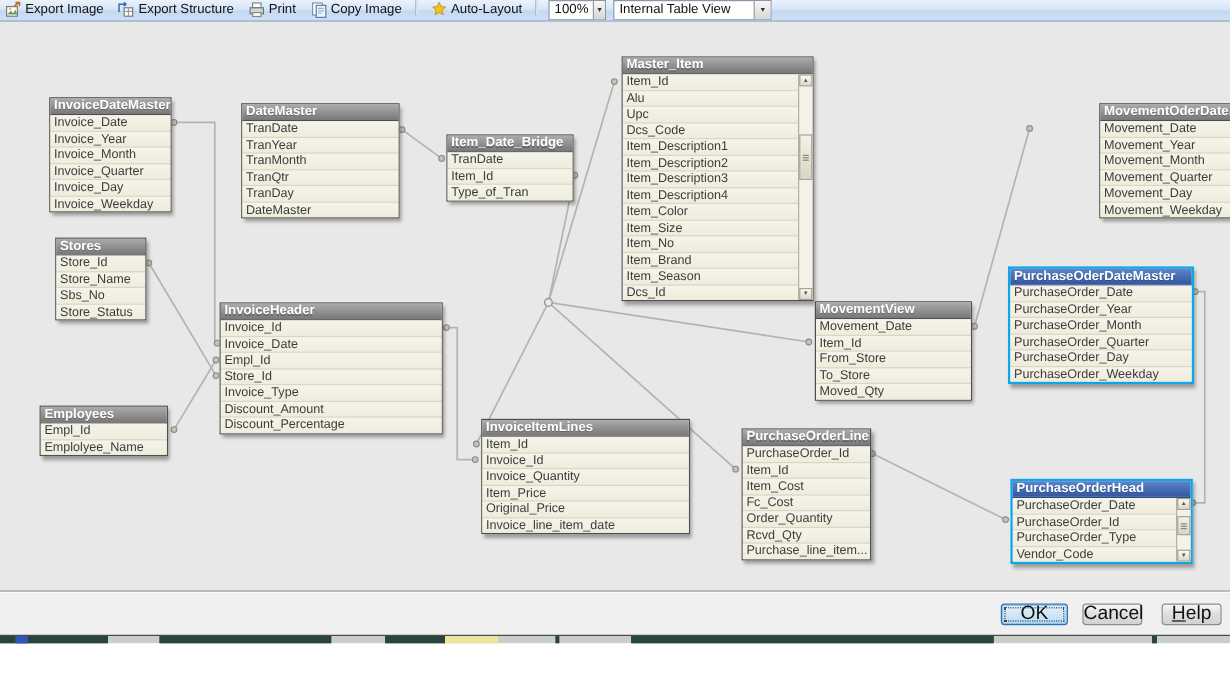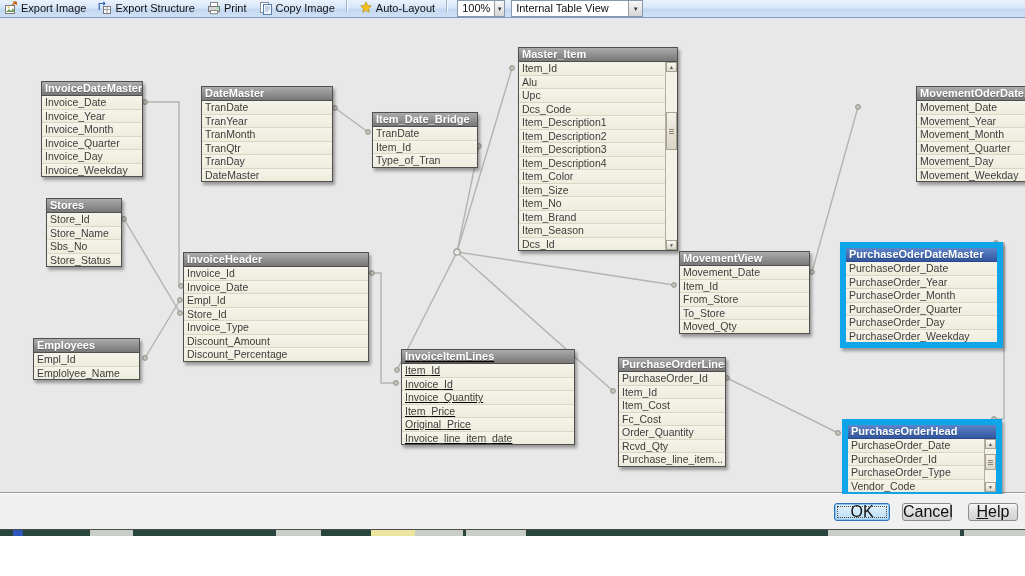--- a/index.html
+++ b/index.html
@@ -30,21 +30,21 @@
   
   .tbl { position:absolute; background:#f2f0e3; border:1px solid #505050; box-sizing:content-box;
     box-shadow:2px 3px 3px rgba(0,0,0,0.35); }
   .tbl-title { height:13px; line-height:13px; padding:0 3px; font-size:11px; font-weight:bold; color:#fff;
     background:linear-gradient(#ababab,#787878); border-bottom:1px solid #4e4e4e;
     white-space:nowrap; overflow:hidden; text-shadow:0 1px 0 rgba(0,0,0,0.25); }
   .tbl-row { height:12.5px; line-height:12.5px; font-size:10.5px; padding:0 3px; color:#3c3c3c;
     border-top:1px solid #d9d6c5; background:linear-gradient(#f6f4ea,#eeecdc);
     white-space:nowrap; overflow:hidden; }
   .tbl-row:first-child { border-top:none; }
-  .tbl.blue { border:6px solid #0ea5e9;margin-top:20px; }
+  .tbl.blue { border:2px solid #0ea5e9; }
   .tbl.blue .tbl-title { background:linear-gradient(#5d85c9,#32579f); border-bottom:1px solid #2b4a8c; }
 
   
   .sb { position:absolute; right:0; top:14px; bottom:0; width:11px; background:#f3f1e8;
     border-left:1px solid #b3b0a2; display:flex; flex-direction:column; }
   .sb-btn { height:10px; background:linear-gradient(#fbfaf4,#dcd8c8); border:1px solid #a6a294;
     box-sizing:border-box; font-size:5px; line-height:8px; text-align:center; color:#555; }
   .sb-track { flex:1; position:relative; }
   .sb-thumb { position:absolute; left:0; right:0; background:linear-gradient(#f4f1e6,#d9d5c5);
     border:1px solid #a6a294; box-sizing:border-box; display:flex; align-items:center; justify-content:center; }
@@ -282,21 +282,21 @@
       <div class="tbl-title">PurchaseOderDateMaster</div>
       <div class="tbl-rows">
         <div class="tbl-row">PurchaseOrder_Date</div>
         <div class="tbl-row">PurchaseOrder_Year</div>
         <div class="tbl-row">PurchaseOrder_Month</div>
         <div class="tbl-row">PurchaseOrder_Quarter</div>
         <div class="tbl-row">PurchaseOrder_Day</div>
         <div class="tbl-row">PurchaseOrder_Weekday</div>
       </div>
     </div>
-    <div class="tbl" style="left: 401px; top: 349px; width: 172px; text-decoration: underline;">
+    <div class="tbl" style="left: 401px; top: 349px; width: 172px;">
       <div class="tbl-title">InvoiceItemLines</div>
       <div class="tbl-rows">
         <div class="tbl-row">Item_Id</div>
         <div class="tbl-row">Invoice_Id</div>
         <div class="tbl-row">Invoice_Quantity</div>
         <div class="tbl-row">Item_Price</div>
         <div class="tbl-row">Original_Price</div>
         <div class="tbl-row">Invoice_line_item_date</div>
       </div>
     </div>

